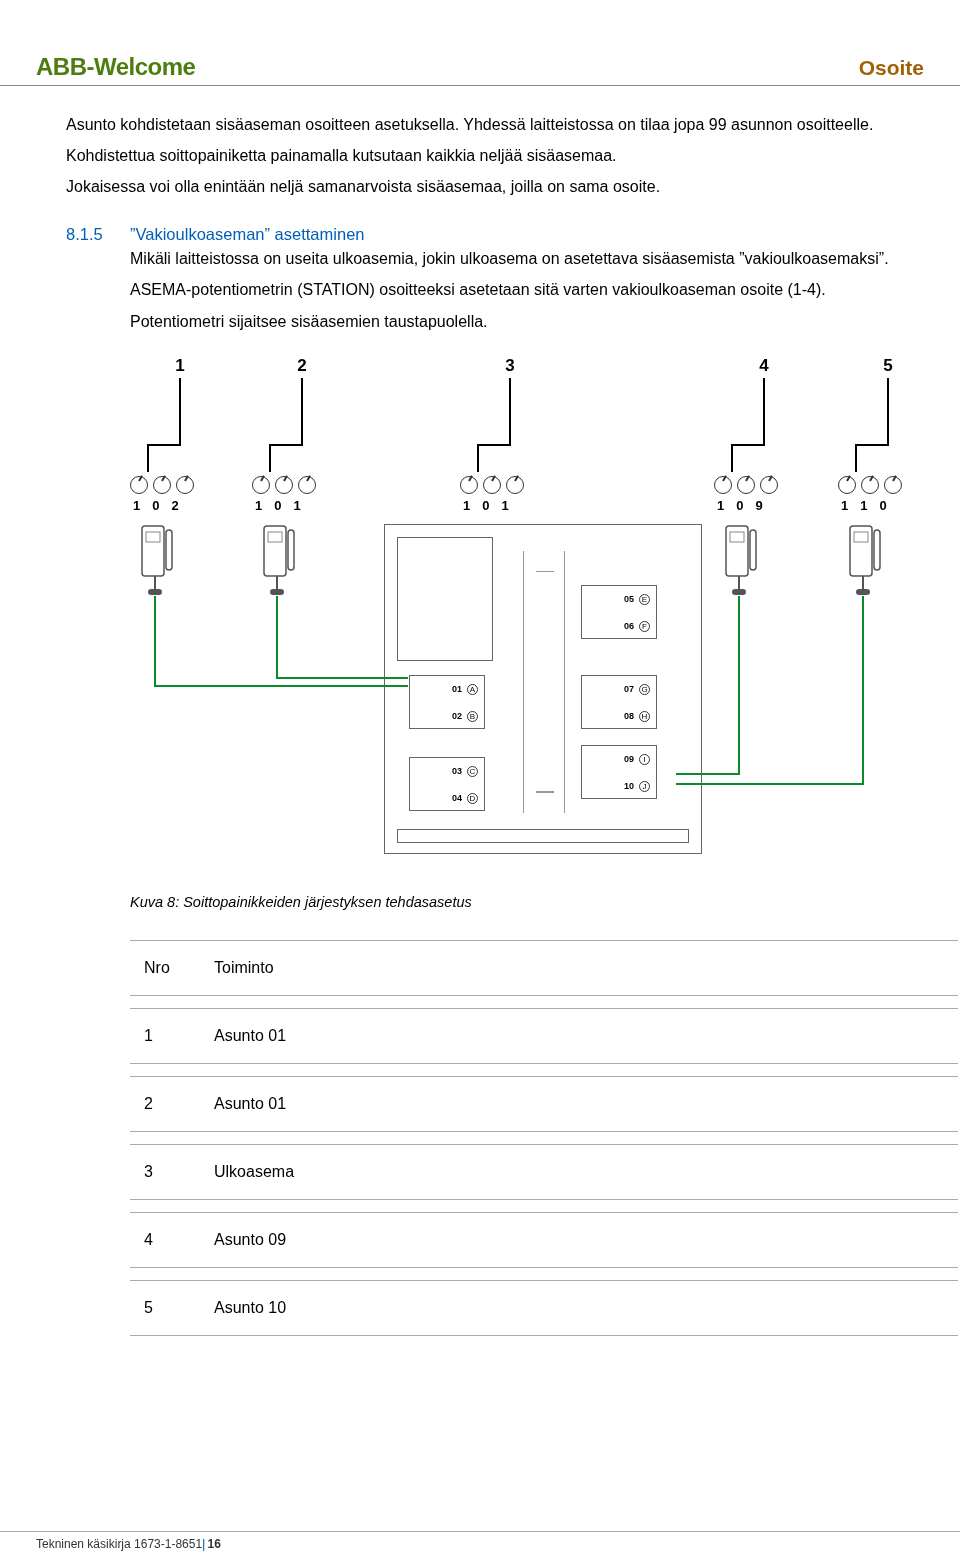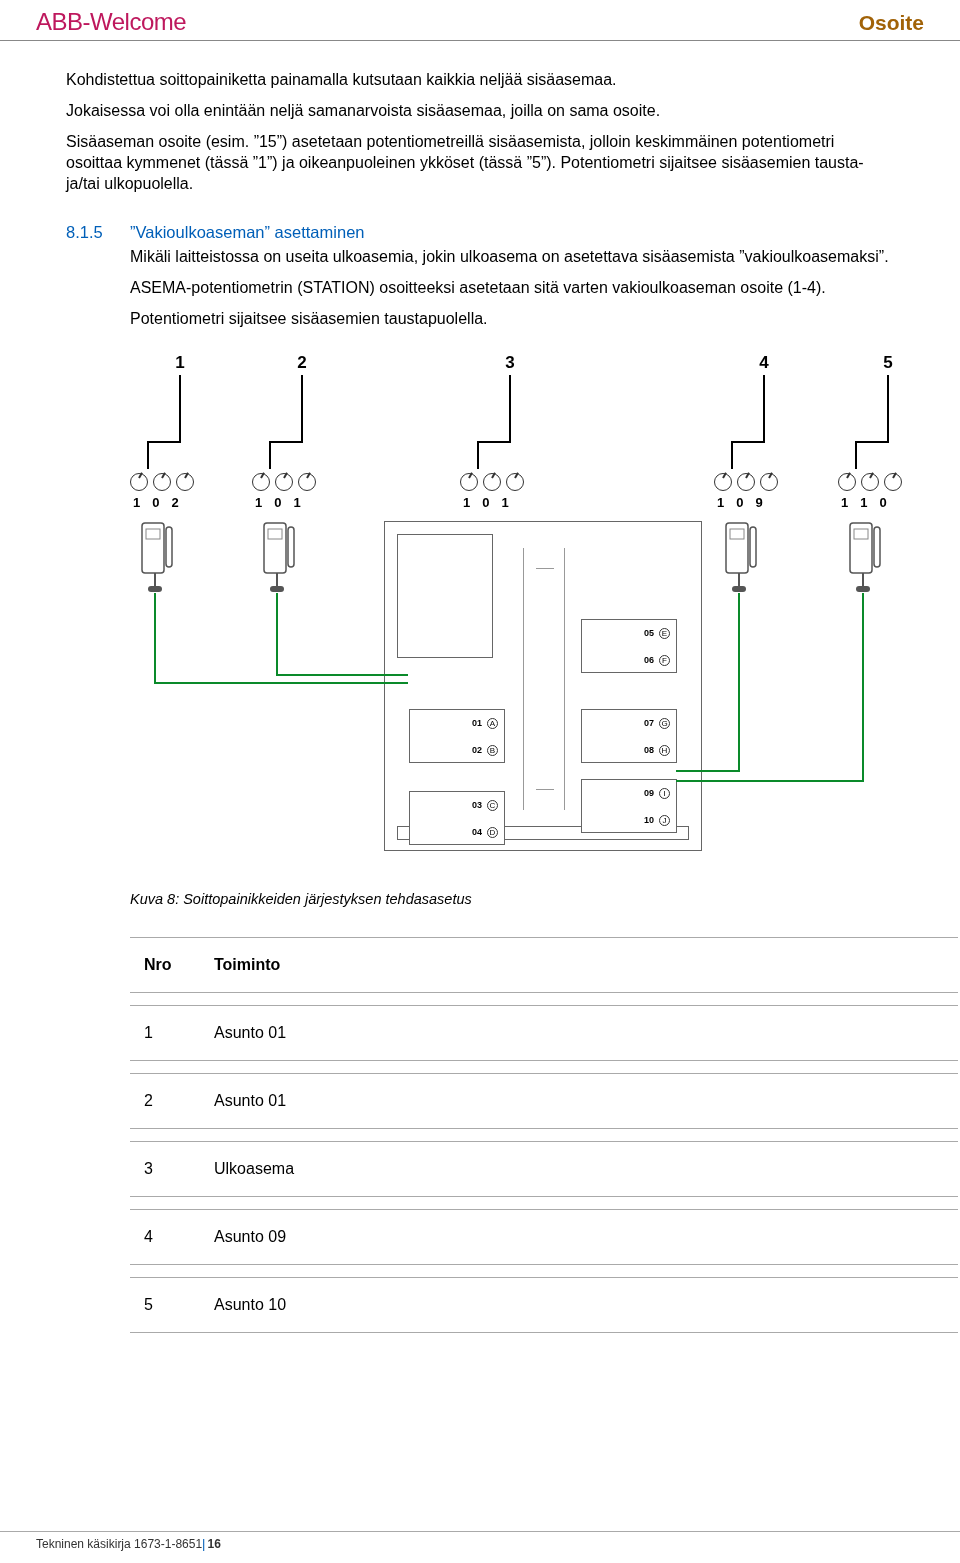--- a/index.html
+++ b/index.html
@@ -15,24 +15,25 @@
     padding-bottom: 60px;
   }
   .header {
     display: flex;
     justify-content: space-between;
     align-items: baseline;
     padding: 8px 36px 4px 36px;
     border-bottom: 1px solid #888;
   }
   .brand {
-    color: #be185d;
+    color: #4d7c0f;
     font-size: 24px;
-    font-weight: 400;
+    font-weight: 700;
     letter-spacing: -0.5px;
+    margin-top: 45px;
   }
   .headright {
     color: #a16207;
     font-size: 21px;
     font-weight: 700;
   }
   .content { padding: 28px 66px 0 66px; }
   .section { display: flex; margin-bottom: 18px; }
   .secno { flex: 0 0 64px; color: #005fb8; font-size: 16.5px; }
   .secbody { flex: 1; }
@@ -45,21 +46,21 @@
     border-collapse: separate;
     border-spacing: 0 12px;
   }
   table.assign td, table.assign th {
     text-align: left;
     font-size: 16px;
     padding: 18px 14px;
     border-top: 1px solid #aaa;
     border-bottom: 1px solid #aaa;
   }
-  table.assign th { font-weight: 700; }
+  table.assign th { font-weight: 400; }
   table.assign td.nro, table.assign th.nro { width: 70px; }
   .footer {
     position: absolute;
     bottom: 12px;
     left: 0; right: 0;
     display: flex;
     align-items: center;
     padding: 4px 36px 0 36px;
     font-size: 12px;
     color: #333;
@@ -137,25 +138,24 @@
     background: #fff;
   }
   .panel .top-plate {
     position: absolute; left: 12px; top: 12px;
     width: 96px; height: 124px;
     border: 1.4px solid #666;
     background: #fff;
   }
   .block {
     position: absolute;
-    width: 96px;
+    width: 76px;
     height: 54px;
     border: 1.4px solid #666;
     background: #fff;
-    margin-top: 37px;
   }
   .bl-row { display: flex; justify-content: flex-end; align-items: center; gap: 5px; padding-right: 6px; height: 27px; }
   .bl-num { font-size: 9px; font-weight: 700; }
   .bl-ltr { font-size: 8px; width: 11px; height: 11px; border: 1px solid #333; border-radius: 50%; display: flex; align-items: center; justify-content: center; }
   .vdiv {
     position: absolute;
     top: 26px; height: 262px;
     width: 42px;
     left: 138px;
     border-left: 1.2px solid #999;
@@ -179,23 +179,23 @@
 
 <div class="header">
   <span class="brand">ABB-Welcome</span>
   <span class="headright">Osoite</span>
 </div>
 
 <div class="content">
 
   <div class="section">
     <div class="secbody">
+      <p class="para">Asunto kohdistetaan sisäaseman osoitteen asetuksella. Yhdessä laitteistossa on tilaa jopa 99 asunnon osoitteelle.</p>
       <p class="para">Kohdistettua soittopainiketta painamalla kutsutaan kaikkia neljää sisäasemaa.</p>
       <p class="para">Jokaisessa voi olla enintään neljä samanarvoista sisäasemaa, joilla on sama osoite.</p>
-      <p class="para">Sisäaseman osoite (esim. ”15”) asetetaan potentiometreillä sisäasemista, jolloin keskimmäinen potentiometri osoittaa kymmenet (tässä ”1”) ja oikeanpuoleinen ykköset (tässä ”5”). Potentiometri sijaitsee sisäasemien tausta- ja/tai ulkopuolella.</p>
     </div>
   </div>
 
   <div class="section">
     <div class="secno">8.1.5</div>
     <div class="secbody">
       <div class="sectitle">”Vakioulkoaseman” asettaminen</div>
       <p class="para">Mikäli laitteistossa on useita ulkoasemia, jokin ulkoasema on asetettava sisäasemista ”vakioulkoasemaksi”.</p>
       <p class="para">ASEMA-potentiometrin (STATION) osoitteeksi asetetaan sitä varten vakioulkoaseman osoite (1-4).</p>
       <p class="para">Potentiometri sijaitsee sisäasemien taustapuolella.</p>

